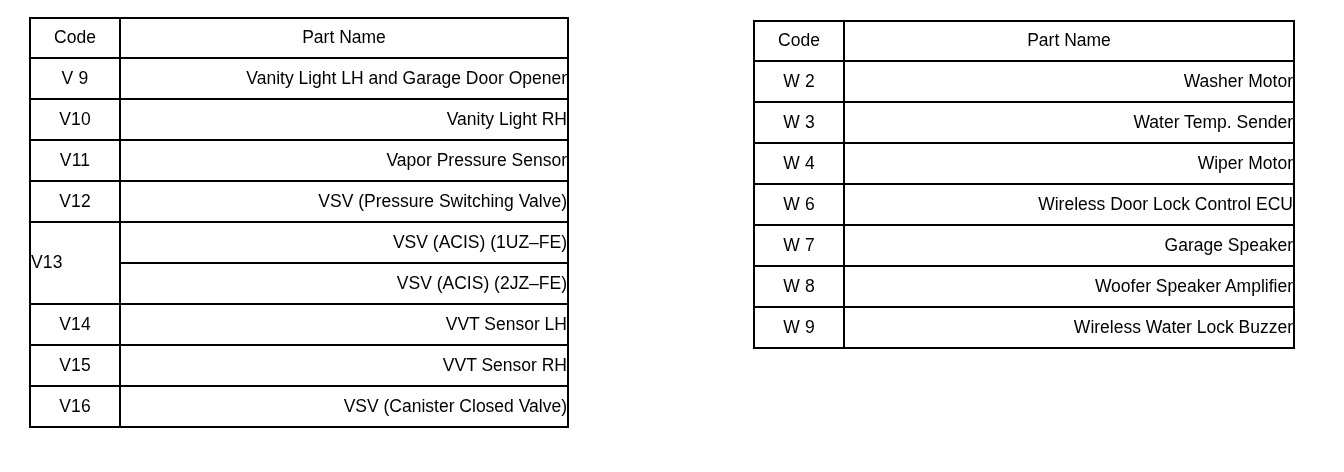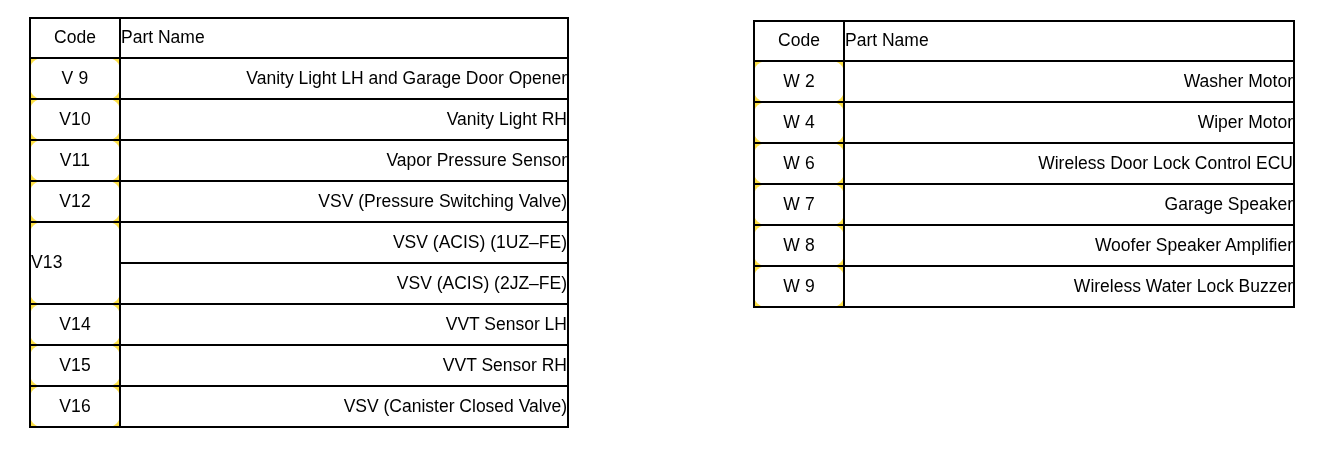--- a/index.html
+++ b/index.html
@@ -13,21 +13,21 @@
     position: relative;
     font-family: "Liberation Sans", sans-serif;
     color: #000000;
     overflow: hidden;
   }
 
   .part-table {
     position: absolute;
     border-collapse: collapse;
     table-layout: fixed;
-    background: #fde047;
+    background: #701a75;
   }
 
   
   #table-left {
     left: 29px;
     top: 17px;
     width: 538px;
   }
   #table-left col.code-col  { width: 90px; }
   #table-left col.name-col  { width: 448px; }
@@ -53,31 +53,30 @@
     background: #ffffff;
   }
 
   .part-table thead th {
     height: 38px;
   }
 
   .col-code {
     text-align: center;
     letter-spacing: 0.2px;
-    border-radius: 12px;
   }
   .col-name {
     text-align: right;
     padding-left: 8px;
   }
   .hdr-code {
     text-align: center;
   }
   .hdr-name {
-    text-align: left;
+    text-align: center;
     margin-left: 36px;
   }
 
   .code-merged {
     vertical-align: middle;
     text-align: left;
   }
 </style>
 </head>
 <body>
@@ -142,20 +141,24 @@
       <th class="hdr-code">Code</th>
       <th class="hdr-name">Part Name</th>
     </tr>
   </thead>
   <tbody>
       <tr>
         <td class="col-code">W 2</td>
         <td class="col-name">Washer Motor</td>
       </tr>
       <tr>
+        <td class="col-code">W 3</td>
+        <td class="col-name">Water Temp. Sender</td>
+      </tr>
+      <tr>
         <td class="col-code">W 4</td>
         <td class="col-name">Wiper Motor</td>
       </tr>
       <tr>
         <td class="col-code">W 6</td>
         <td class="col-name">Wireless Door Lock Control ECU</td>
       </tr>
       <tr>
         <td class="col-code">W 7</td>
         <td class="col-name">Garage Speaker</td>

